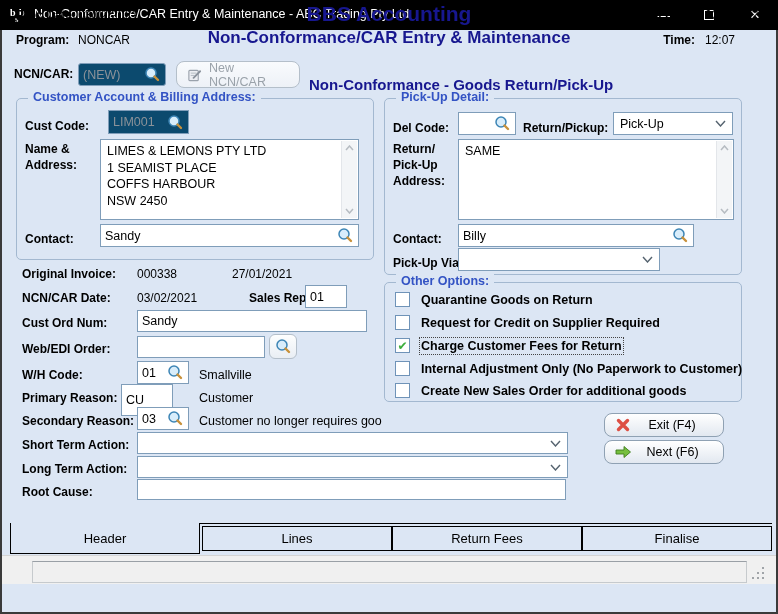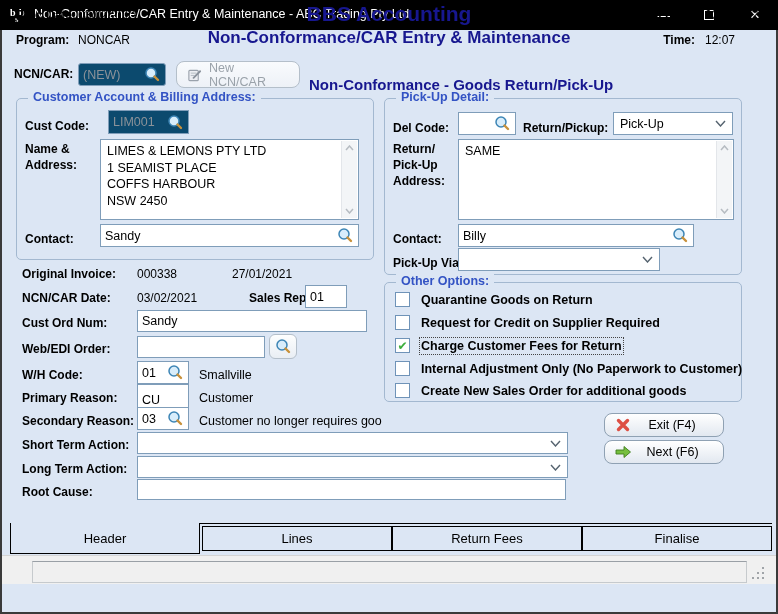--- a/index.html
+++ b/index.html
@@ -219,21 +219,21 @@
   <div class="field" style="left:135px;top:361px;width:52px;height:23px;">
     <span>01</span>
     <svg class="mag-right" width="17" height="17" viewBox="0 0 17 17">
       <circle cx="7" cy="7" r="5" fill="#d8edfb" stroke="#3d85b5" stroke-width="1.5"></circle>
       <path d="M10.5 10.5 L14 14" stroke="#c8913a" stroke-width="2.4" stroke-linecap="round"></path>
     </svg>
   </div>
   <span class="val" style="left:197px;top:368px;font-size:12.5px;">Smallville</span>
 
   <span class="lbl" style="left:20px;top:391px;">Primary Reason:</span>
-  <div class="field" style="left:135px;top:384px;width:52px;height:32px;gap:48px;">
+  <div class="field" style="left:119px;top:384px;width:52px;height:32px;gap:48px;">
     <span>CU</span>
     <svg class="mag-right" width="17" height="17" viewBox="0 0 17 17">
       <circle cx="7" cy="7" r="5" fill="#d8edfb" stroke="#3d85b5" stroke-width="1.5"></circle>
       <path d="M10.5 10.5 L14 14" stroke="#c8913a" stroke-width="2.4" stroke-linecap="round"></path>
     </svg>
   </div>
   <span class="val" style="left:197px;top:391px;font-size:12.5px;">Customer</span>
 
   <span class="lbl" style="left:20px;top:414px;">Secondary Reason:</span>
   <div class="field" style="left:135px;top:407px;width:52px;height:23px;">

